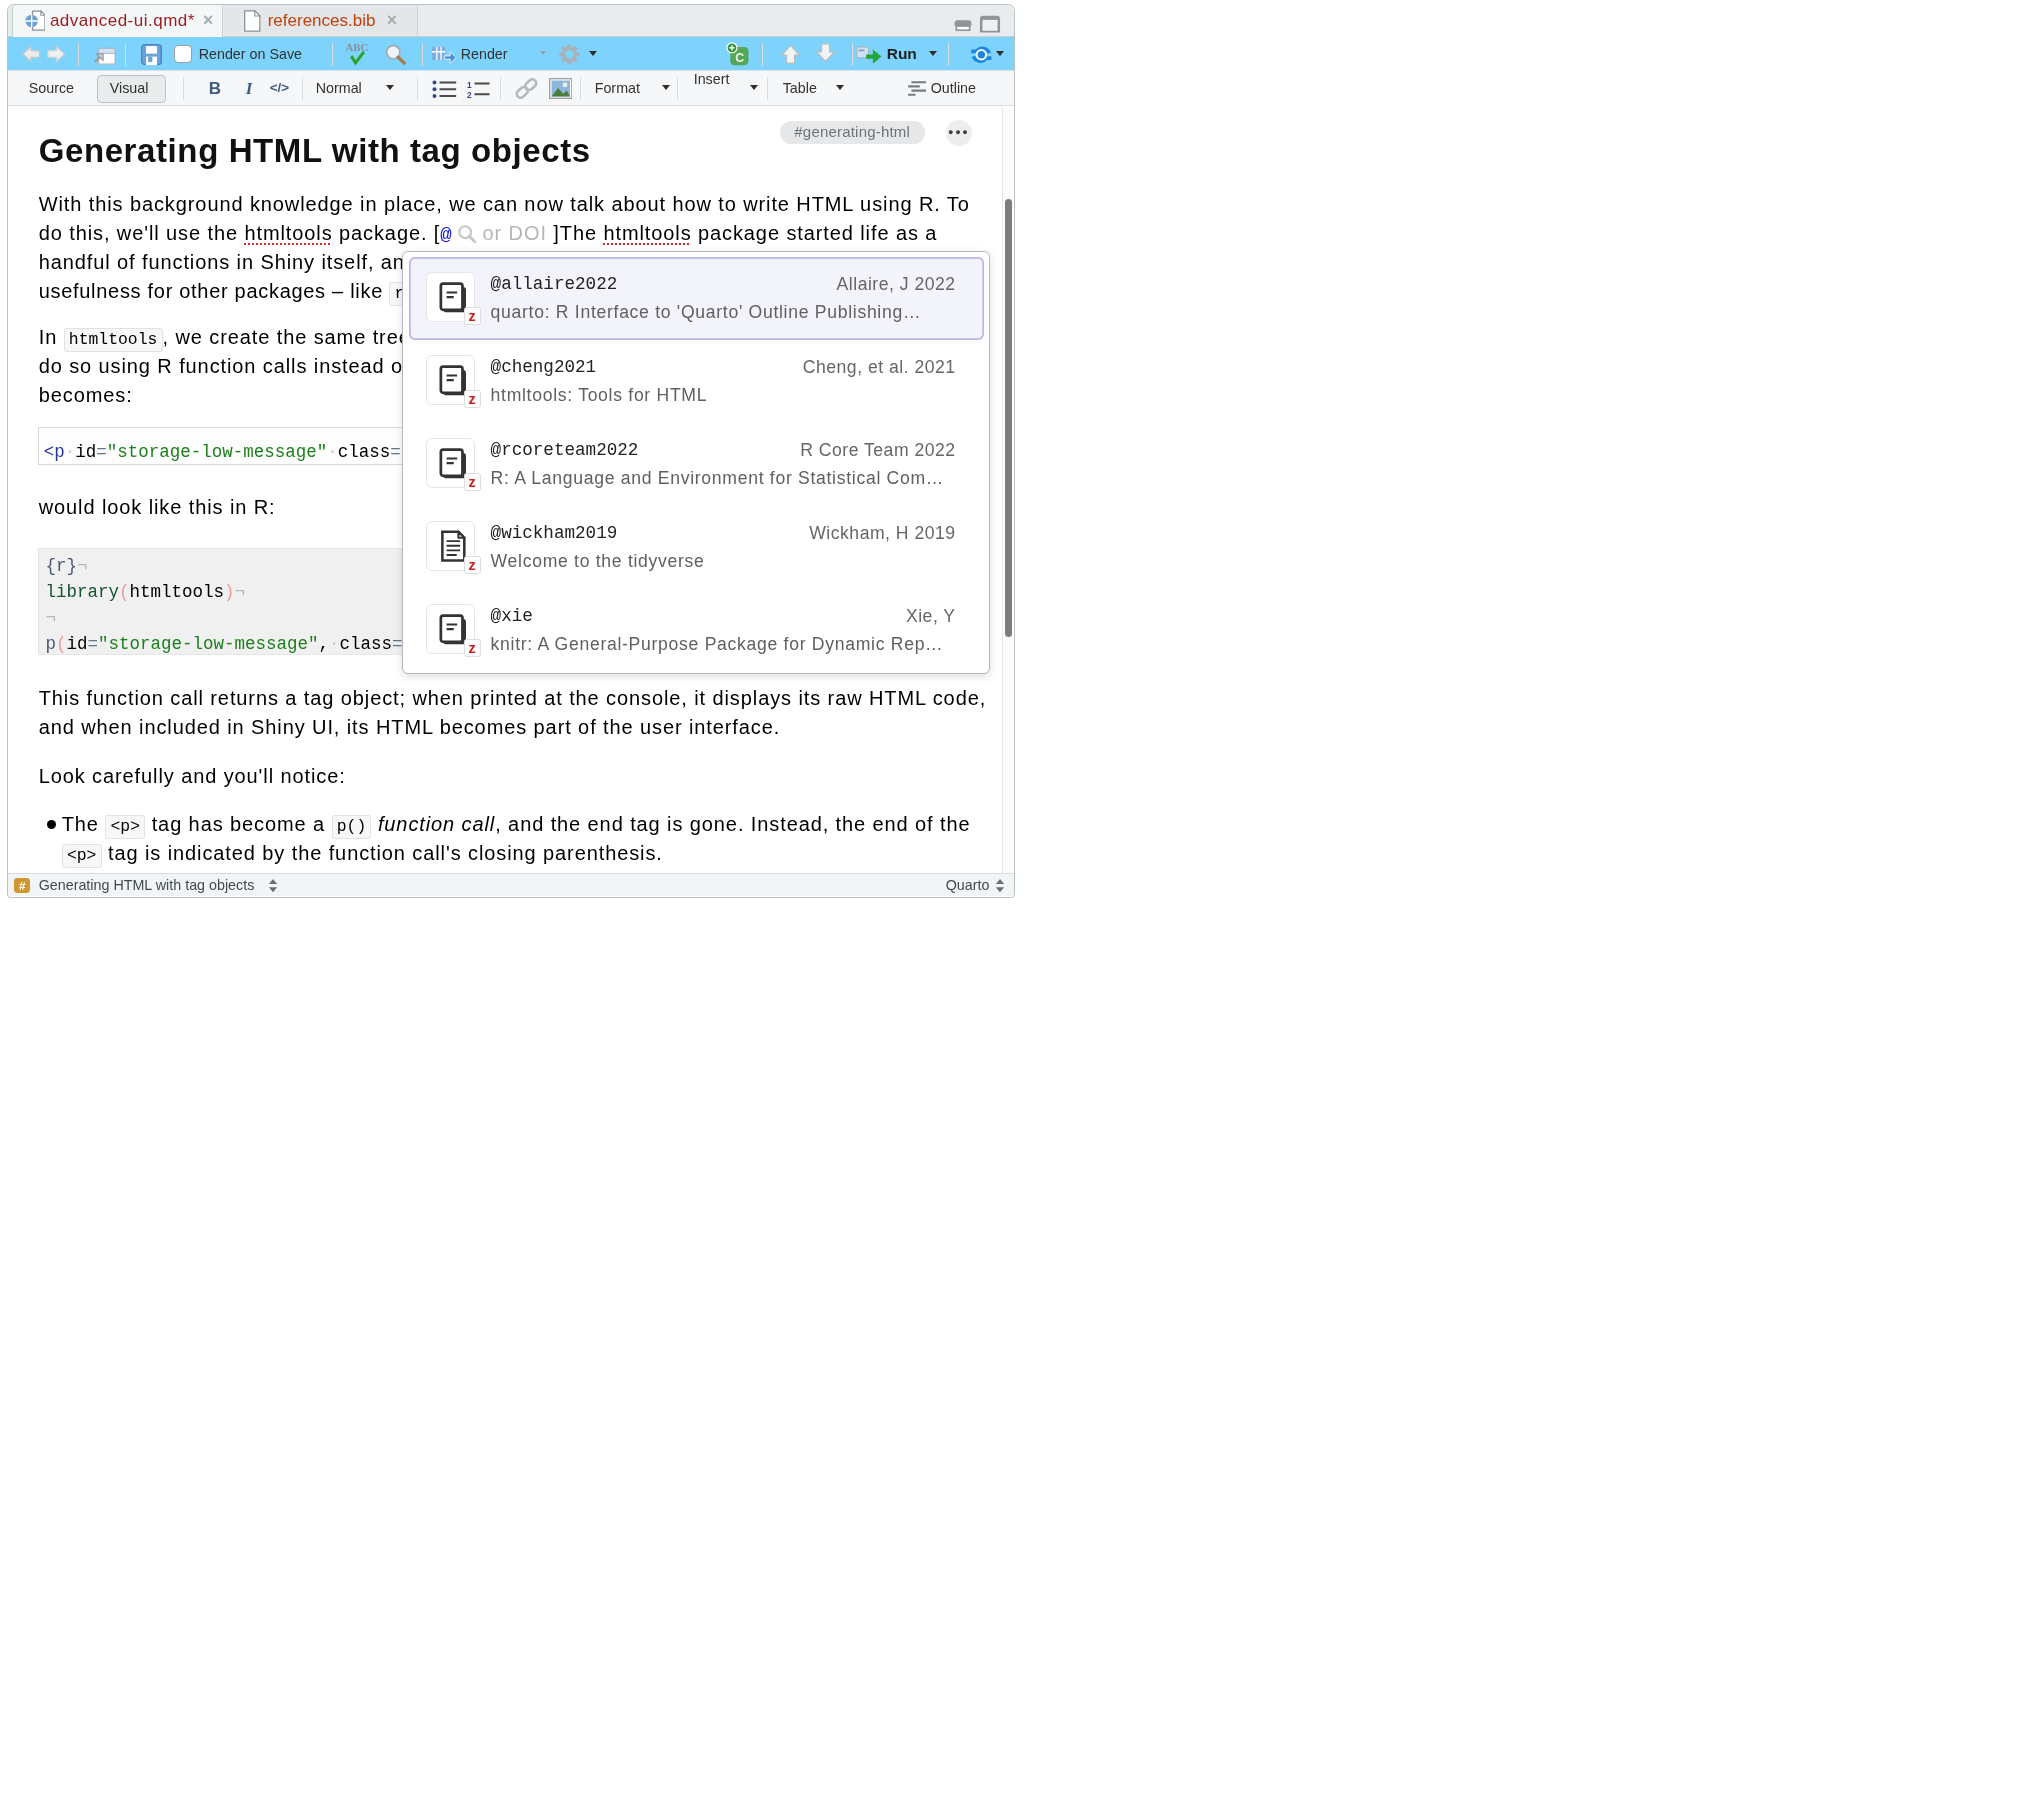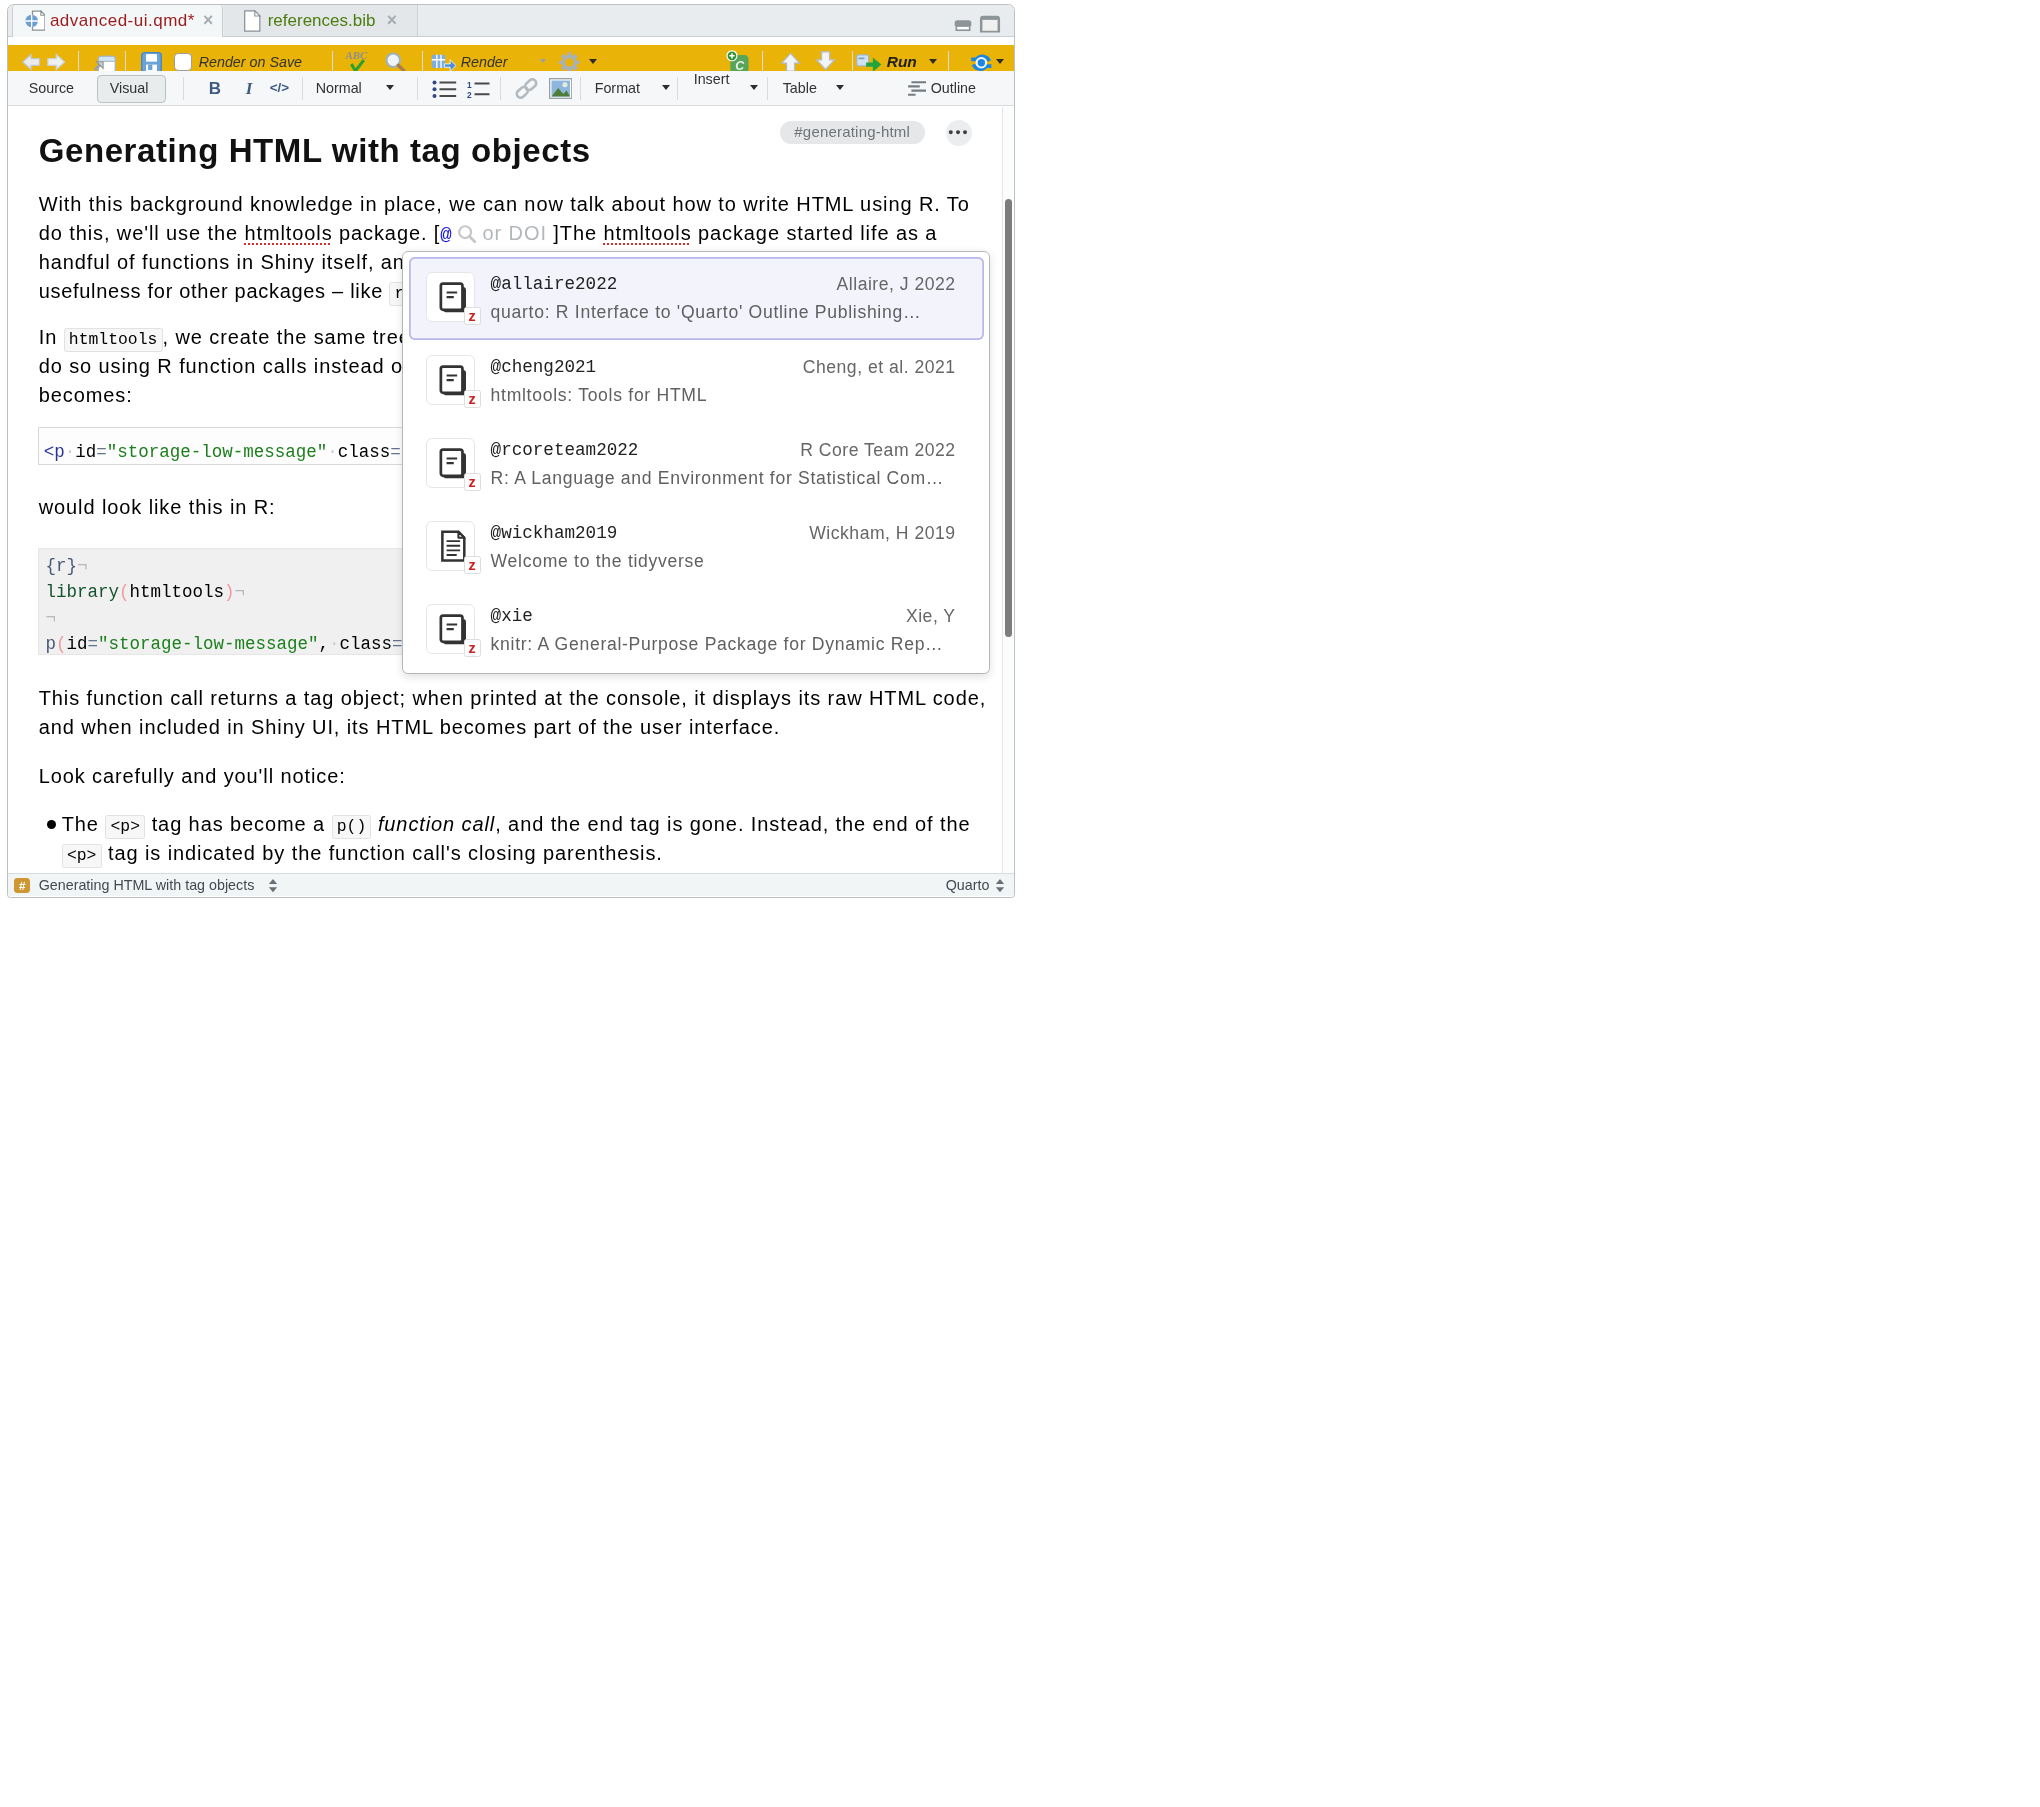--- a/index.html
+++ b/index.html
@@ -2,29 +2,29 @@
 <html style="font-size:13.4px"><head>
 <meta charset="utf-8">
 <style>
 * { margin:0; padding:0; box-sizing:border-box; }
 html,body { width:1020px; height:904px; background:#fff; font-family:"Liberation Sans", sans-serif; }
 .win { position:absolute; left:6.7px; top:4.2px; width:1008px; height:894px;
   border:1.7px solid #bcc1c4; border-radius:6.7px 6.7px 3.4px 3.4px; background:#fff; overflow:hidden; }
 .abs { position:absolute; }
 
 .tabs { position:absolute; left:0; top:0; width:100%; height:32px; background:#e9ecee; }
-.tb1 { position:absolute; left:0; top:40px; width:100%; height:34px; background:#eab308; border-bottom:0.8px solid #dde0e2;font-style:italic; }
+.tb1 { position:absolute; left:0; top:32px; width:100%; height:34px; background:#7dd3fc; border-bottom:0.8px solid #dde0e2; }
 .tb2 { position:absolute; left:0; top:66px; width:100%; height:35px; background:#f5f7f8; border-bottom:0.8px solid #d8dbde; }
 .doc { position:absolute; left:0; top:102px; width:100%; height:767px; background:#fff; overflow:hidden; }
 .status { position:absolute; left:0; top:868px; width:100%; height:22.7px; background:#f2f5f6; border-top:0.8px solid #d9dcde; }
 
 .tab1 { position:absolute; left:4.2px; top:0px; width:211px; height:32px; background:#f4f7f8; border-left:0.8px solid #c9ced1; border-right:0.8px solid #c9ced1; border-radius:3.4px 3.4px 0 0; }
 .tab2 { position:absolute; left:216px; top:0px; width:194px; height:31px; background:#e3e7e9; border-right:0.8px solid #cdd2d5; }
 .tabtxt1 { position:absolute; left:37px; top:5.9px; font-size:17px; color:#9b1c1c; letter-spacing:0.5px; }
-.tabtxt2 { position:absolute; left:44px; top:5.9px; font-size:17px; color:#4d7c0f; }
+.tabtxt2 { position:absolute; left:44px; top:5.9px; font-size:17px; color:#c2410c; }
 .tabx { position:absolute; top:7.6px; width:15px; height:15px; color:#a6adb1; font-size:17.6px; font-weight:bold; line-height:15px; }
 
 .sep1 { position:absolute; top:5.9px; width:0.8px; height:22.7px; background:#d8dcdf; }
 .uitxt { position:absolute; font-size:14.3px; color:#323232; }
 .caret { position:absolute; width:0; height:0; border-left:4.2px solid transparent; border-right:4.2px solid transparent; border-top:5px solid #2d2d2d; }
 
 .body-line { position:absolute; font-size:20px; color:#000; white-space:pre; letter-spacing:0.9px; }
 code.ic { font-family:"Liberation Mono", monospace; font-size:16.4px; background:#f7f7f7; border:0.8px solid #e2e2e2; border-radius:2.5px; padding:0.8px 4.2px 1.7px 4.2px; letter-spacing:0; }
 .sq { text-decoration:underline; text-decoration-style:dotted; text-decoration-color:#d92b2b; text-decoration-thickness:1.8px; text-underline-offset:3.4px; }
 .codeblock { position:absolute; left:30px; width:937px; font-family:"Liberation Mono", monospace; font-size:17.5px; white-space:pre; }

